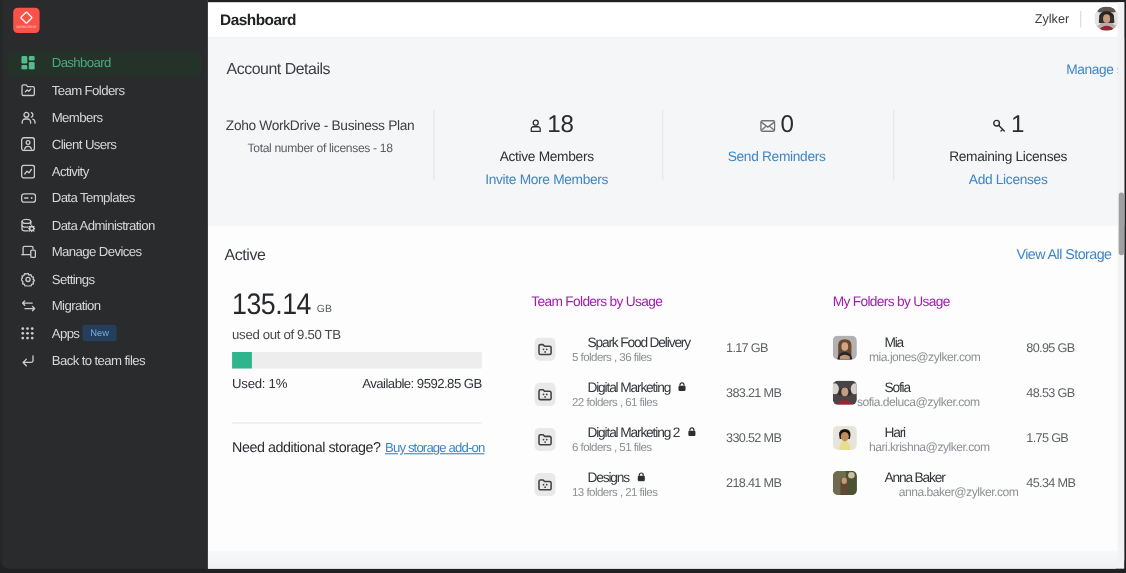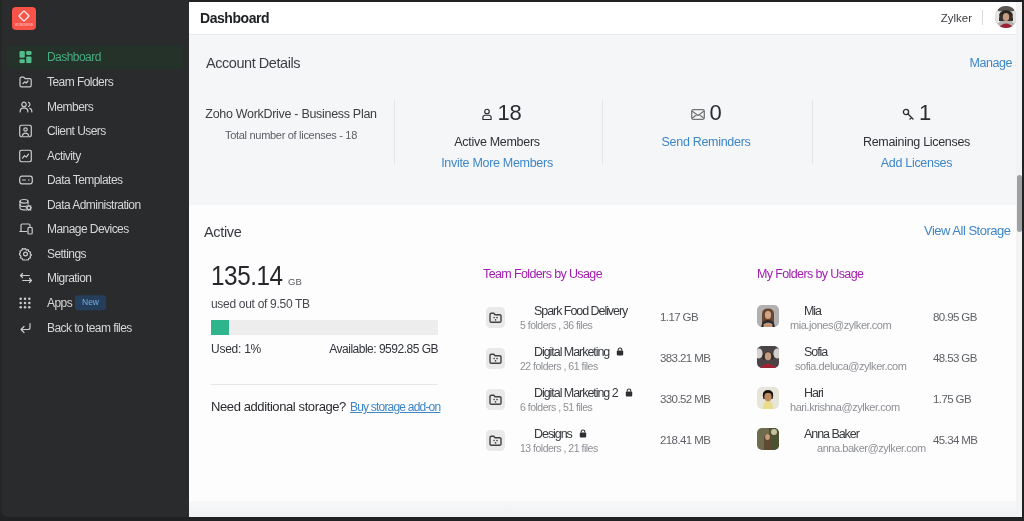--- a/index.html
+++ b/index.html
@@ -332,21 +332,21 @@
       <div class="row abs" style="left:568px; top:346px; width:260px; height:30px;">
         <div class="tile" style="overflow:hidden;background:none;"><svg width="22" height="22" viewBox="0 0 22 22">
             <rect width="22" height="22" fill="#4a4446"></rect>
             <ellipse cx="2" cy="7.5" rx="3.6" ry="5" fill="#d8d4cf"></ellipse>
             <ellipse cx="20" cy="7.5" rx="3.6" ry="5" fill="#d3cfca"></ellipse>
             <path d="M5.5 9.5 q5.5-7.5 11 0 v4 h-11 z" fill="#322d2c"></path>
             <ellipse cx="11" cy="10.2" rx="3.2" ry="4" fill="#c59c80"></ellipse>
             <path d="M2.5 22 q8.5-8.5 17 0 z" fill="#a02334"></path>
           </svg></div>
         <div class="rname" style="left:33px;">Sofia</div>
-        <div class="rsub email" style="left:38px;text-align:center;">sofia.deluca@zylker.com</div>
+        <div class="rsub email" style="left:22px;text-align:center;">sofia.deluca@zylker.com</div>
         <div class="rsize" style="left:176px;">48.53 GB</div>
       </div>
       <div class="row abs" style="left:568px; top:387px; width:260px; height:30px;">
         <div class="tile" style="overflow:hidden;background:none;"><svg width="22" height="22" viewBox="0 0 22 22">
             <rect width="22" height="22" fill="#e7e4d9"></rect>
             <path d="M6 22 q0-8 5-8 t5 8 z" fill="#e8dd8a"></path>
             <path d="M5.8 8.5 q0-5.5 5.2-5.5 t5.2 5.5 l-0.6 3.5 h-9.2 z" fill="#201c1a"></path>
             <ellipse cx="11" cy="10" rx="3.6" ry="4.4" fill="#c08c5e"></ellipse>
             <path d="M6.2 8 q4.8-4.5 9.6 0 l0-2 q-4.8-4 -9.6 0 z" fill="#16120f"></path>
           </svg></div>

